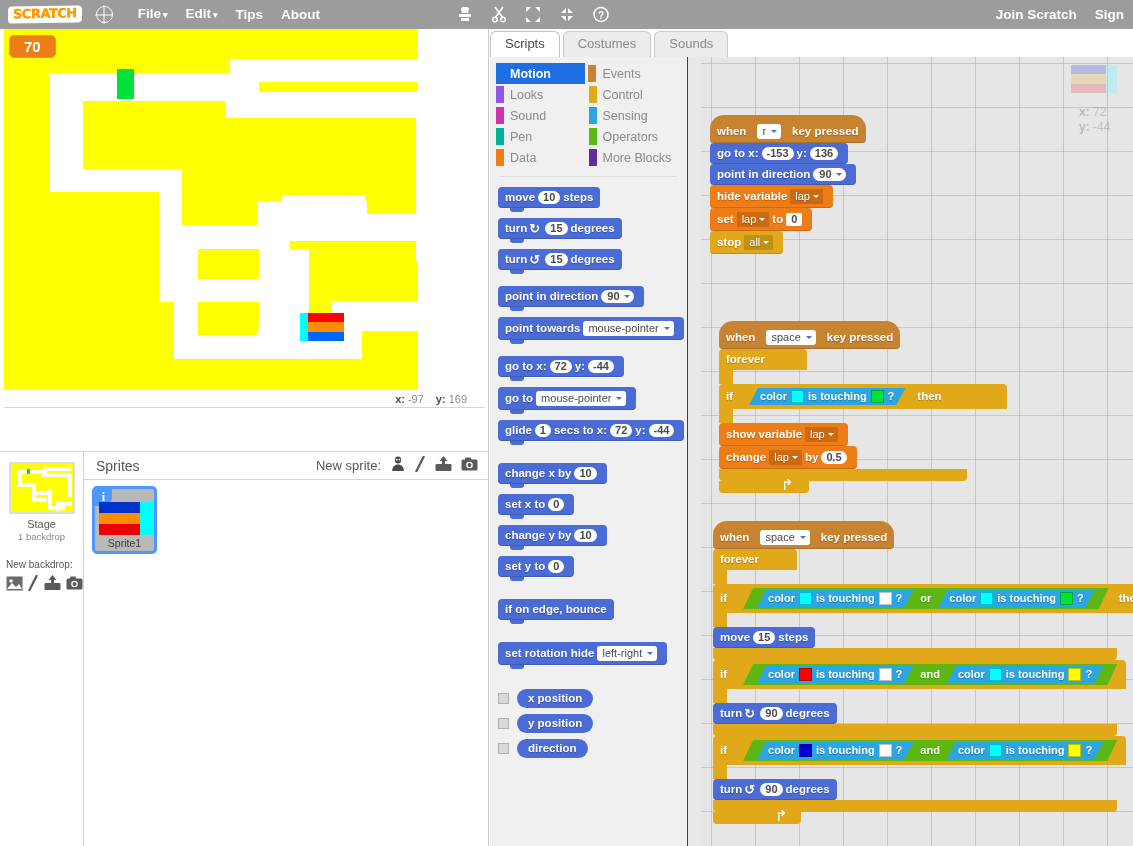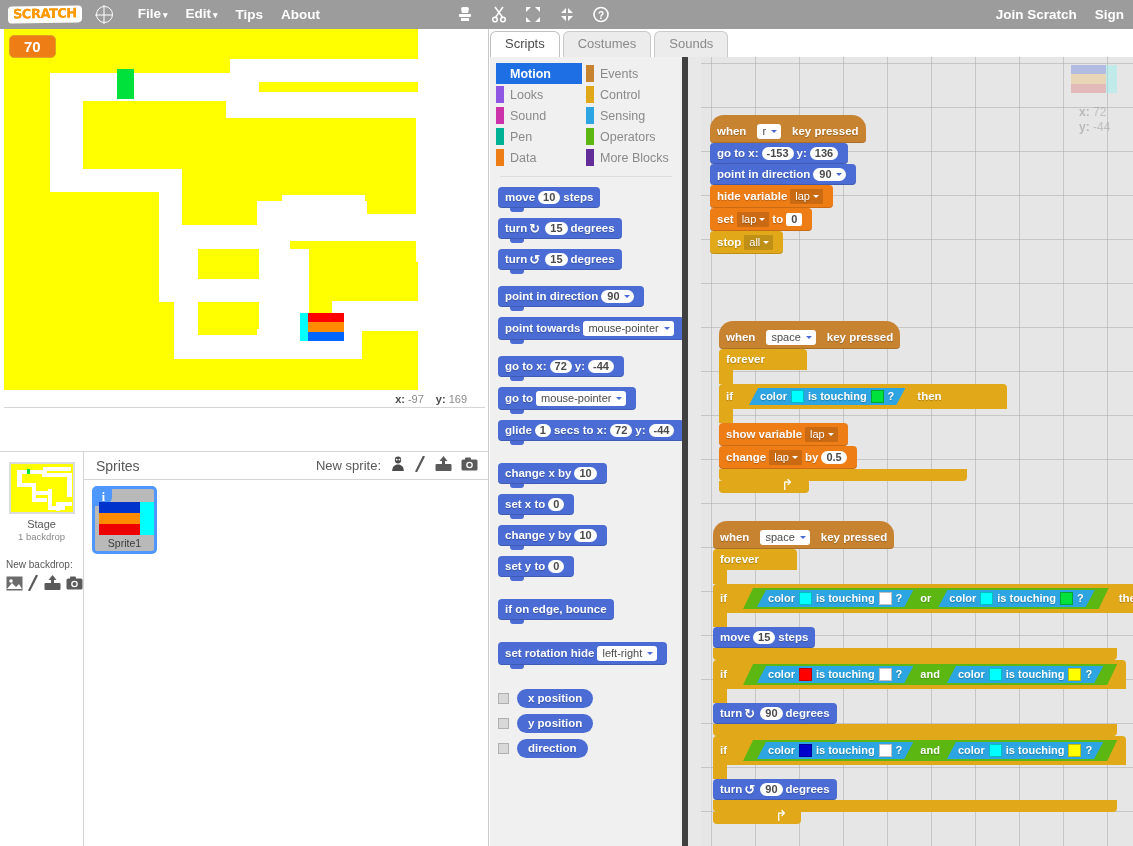--- a/index.html
+++ b/index.html
@@ -187,21 +187,21 @@
   .tab {
     padding: 4px 14px 5px 14px; font-size: 13px; color: #8a8a8a;
     border: 1px solid #c9c9c9; border-bottom: none;
     border-radius: 6px 6px 0 0; background: #ececec; margin-right: 3px;
     cursor: pointer; line-height: 16px;
   }
   .tab.active { background: #fff; color: #4a4a4a; border-color:#c0c0c0; position:relative; z-index:2;}
 
   #palette {
     position: absolute; left: 0; top: 28px; width: 198px; bottom: 0;
-    background: #f0f0f0; border-right: 6px solid #404040; overflow: hidden;
+    background: #f0f0f0; border-right: 1px solid #404040; overflow: hidden;
     padding-top: 6px;
   }
   #categories { display: flex; flex-wrap: wrap; padding: 0 6px; }
   .cat {
     width: 50%; display: flex; align-items: center; height: 21px;
     font-size: 12.5px; color: #8a8a8a; cursor: pointer;
   }
   .cat .swatch { width: 8px; height: 17px; margin-right: 6px; flex: 0 0 auto;}
   .cat.selected {
     background: #1e6fe3; color: #fff; font-weight: bold;

